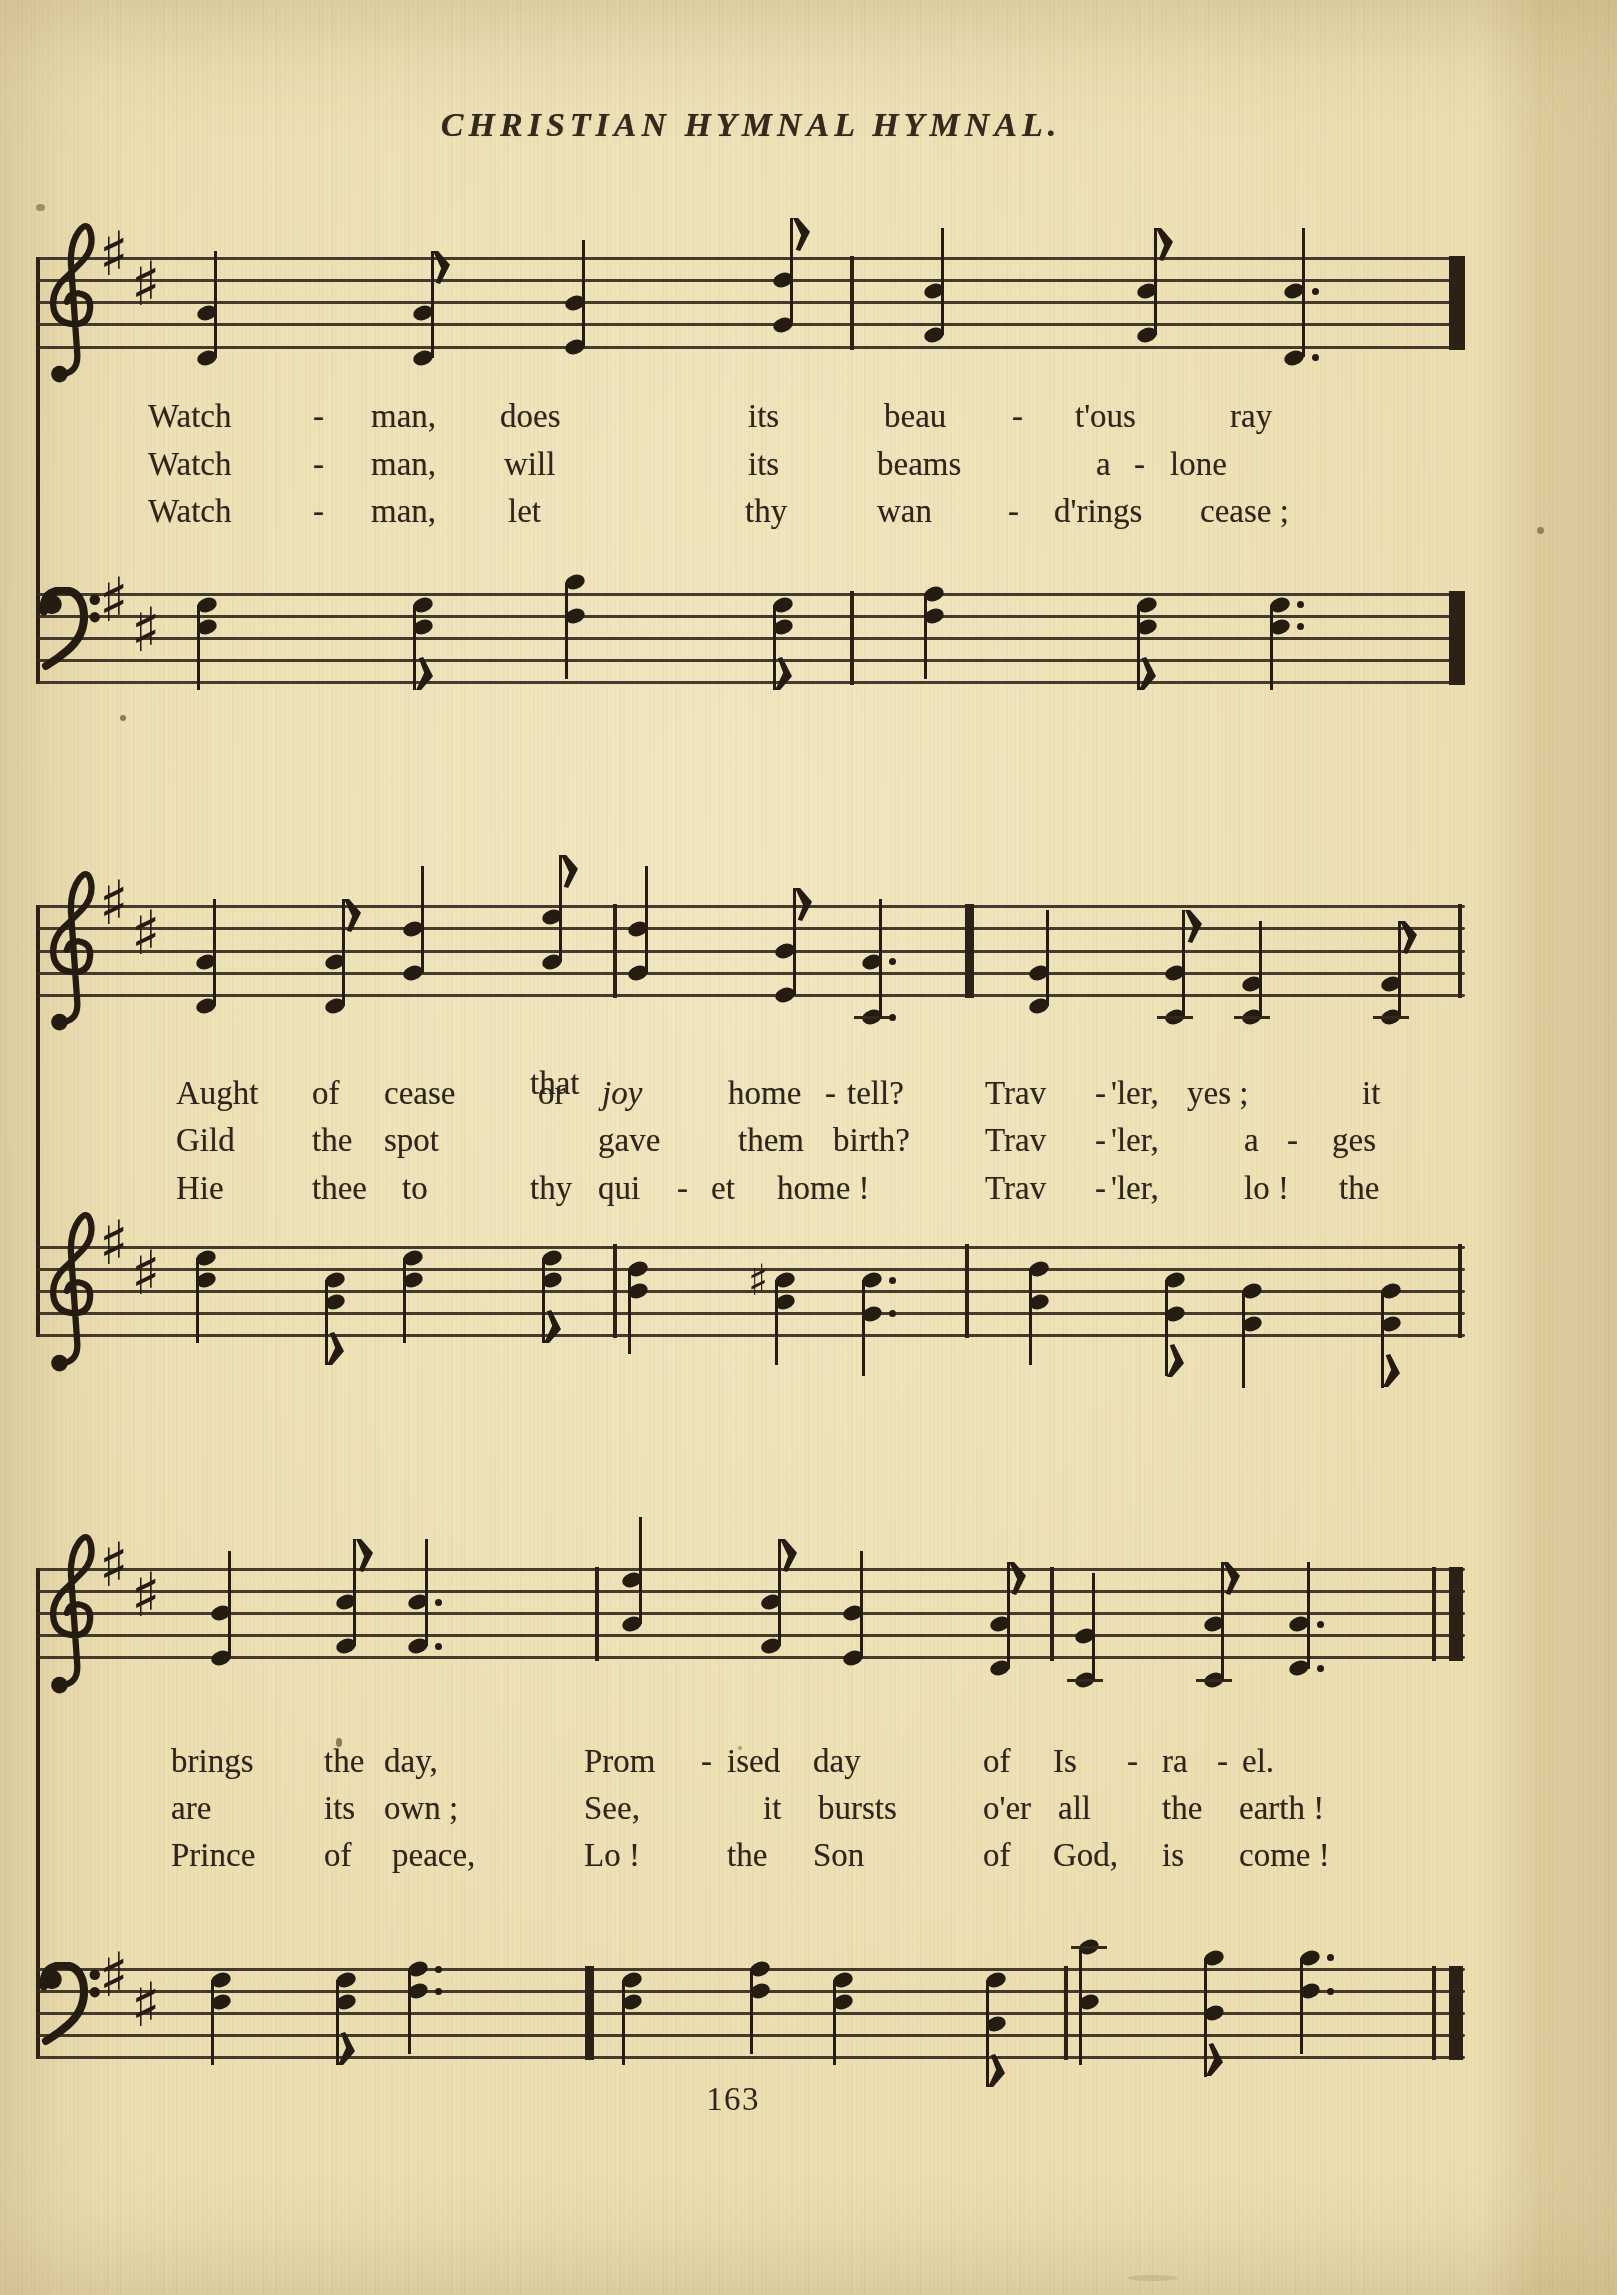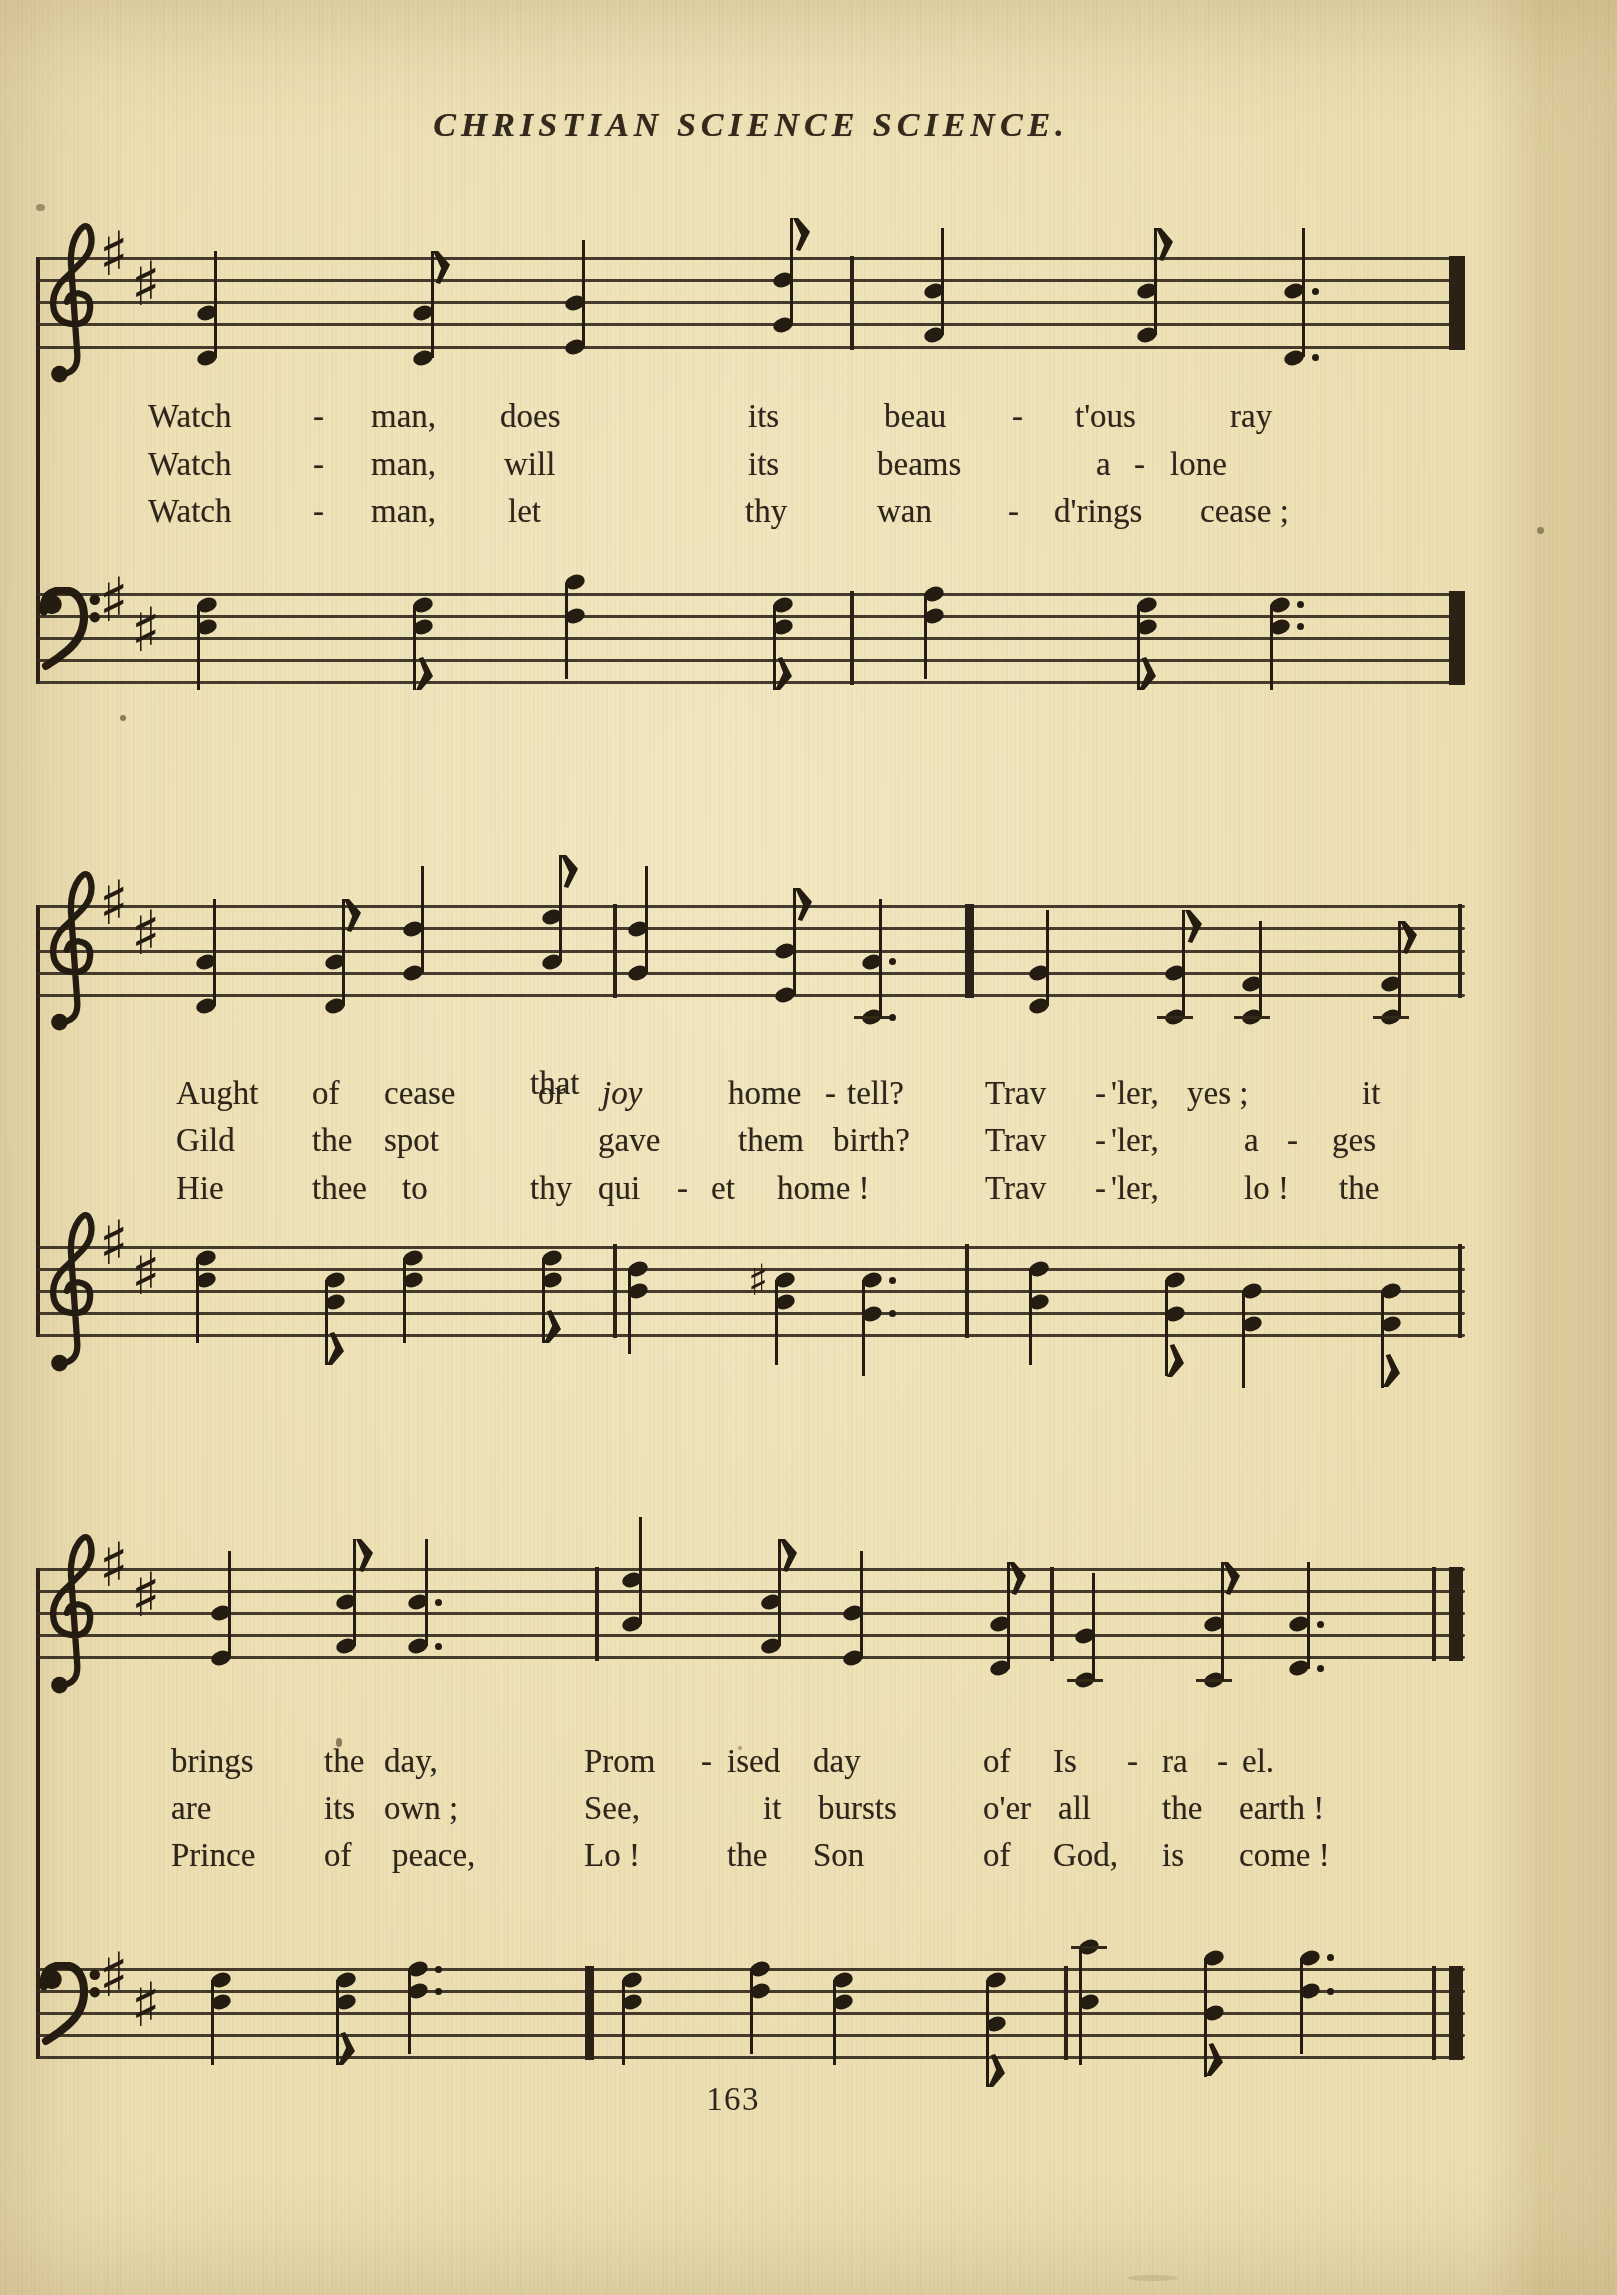--- a/index.html
+++ b/index.html
@@ -47,21 +47,21 @@
   .lyric-token{position:absolute;font-size:33px;color:#2e261b;white-space:pre;
     text-shadow:0 0 0.7px rgba(46,38,27,0.4);}
   .speck{position:absolute;background:#4a3a22;border-radius:50%;}
 </style>
 </head>
 <body>
 
 <div class="paper-texture"></div>
 <div class="right-fold"></div>
 
-<div class="page-title">CHRISTIAN SCIENCE SCIENCE.</div>
+<div class="page-title">CHRISTIAN HYMNAL HYMNAL.</div>
 
 <div id="score">
     <div class="system-brace" style="left: 36px; top: 257px; width: 3.6px; height: 427px;"></div>
     <div class="system-brace" style="left: 36px; top: 905px; width: 3.6px; height: 432px;"></div>
     <div class="system-brace" style="left: 36px; top: 1568px; width: 3.6px; height: 491px;"></div>
     <div class="staff-line" style="left: 37px; top: 257px; width: 1428px;"></div>
     <div class="staff-line" style="left: 37px; top: 279px; width: 1428px;"></div>
     <div class="staff-line" style="left: 37px; top: 301px; width: 1428px;"></div>
     <div class="staff-line" style="left: 37px; top: 323px; width: 1428px;"></div>
     <div class="staff-line" style="left: 37px; top: 346px; width: 1428px;"></div>

